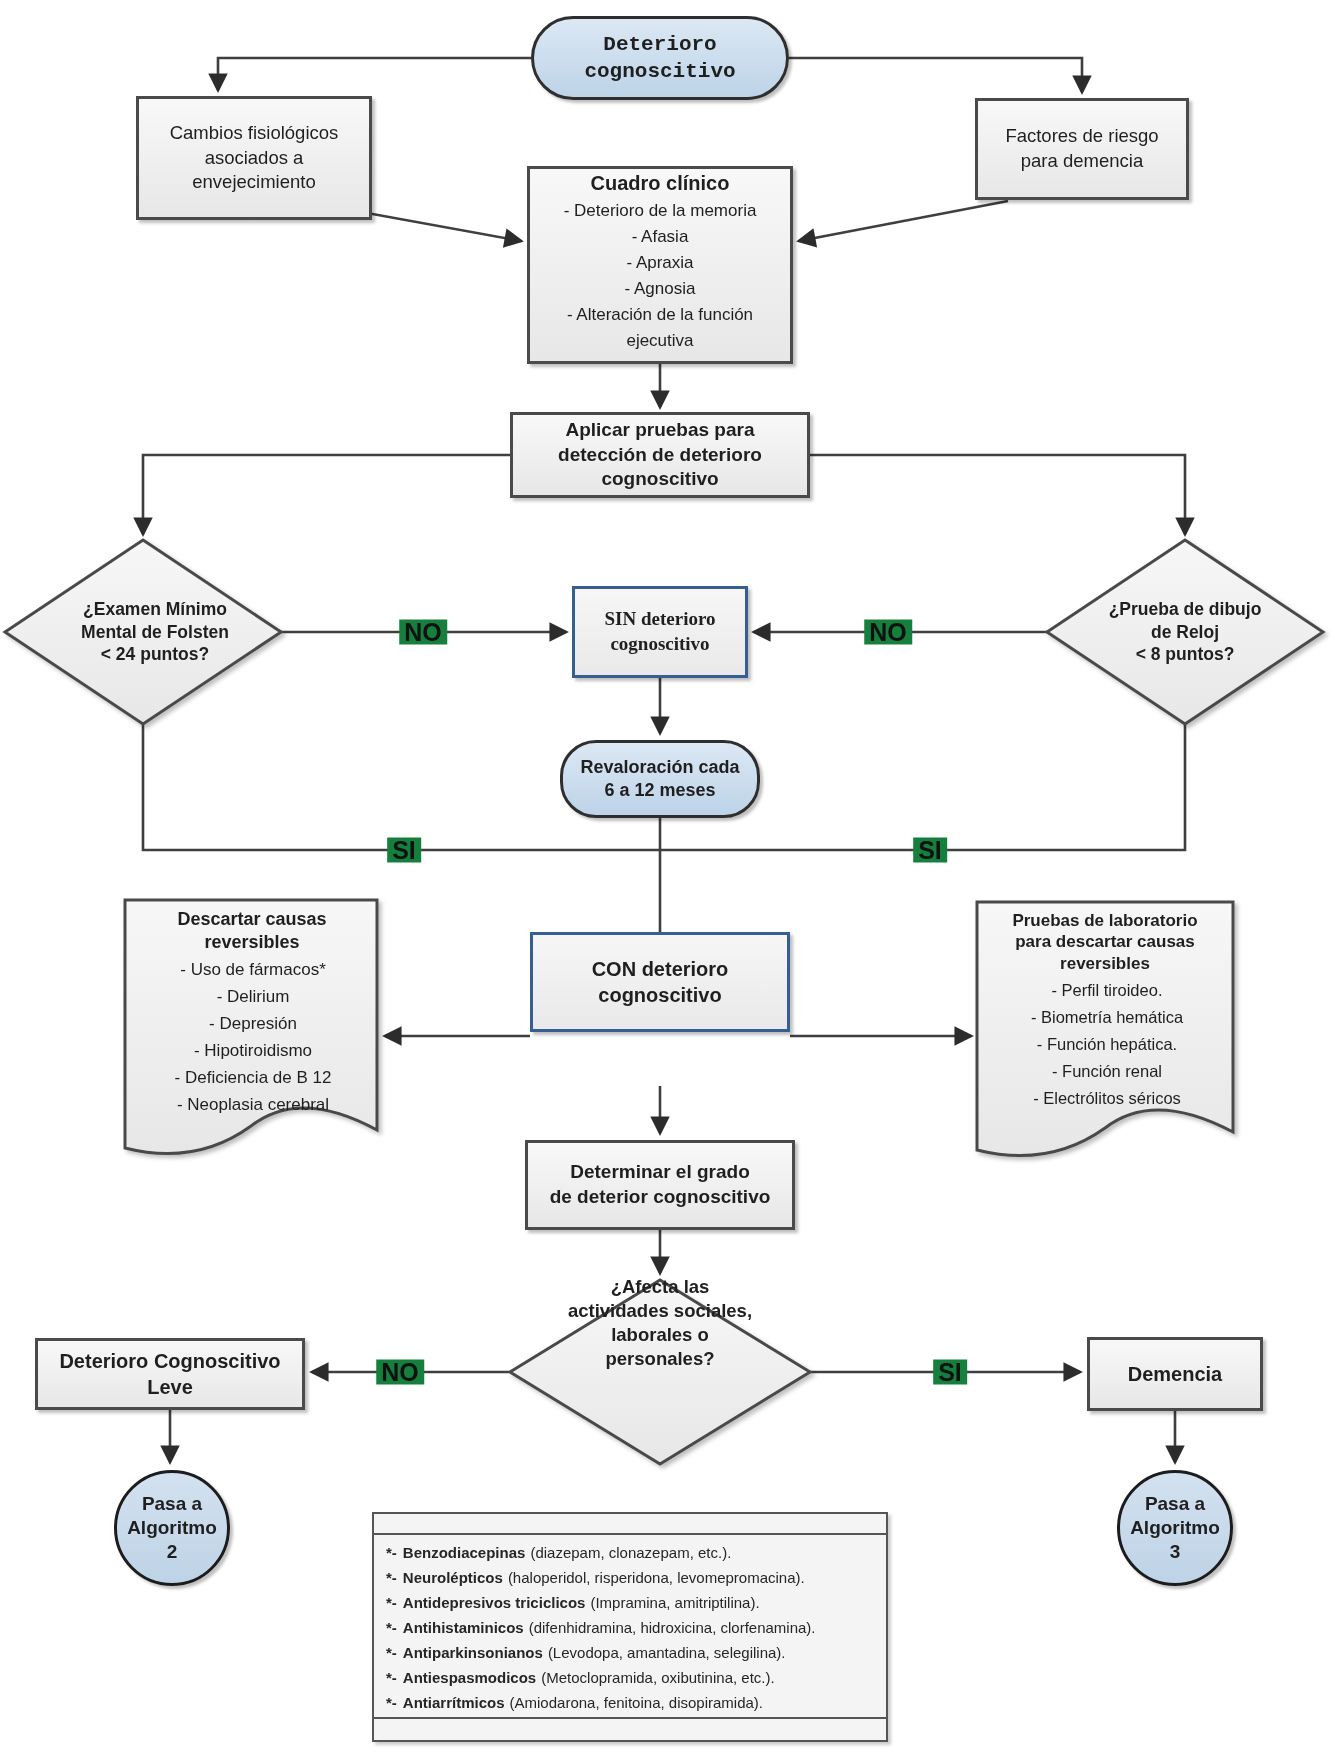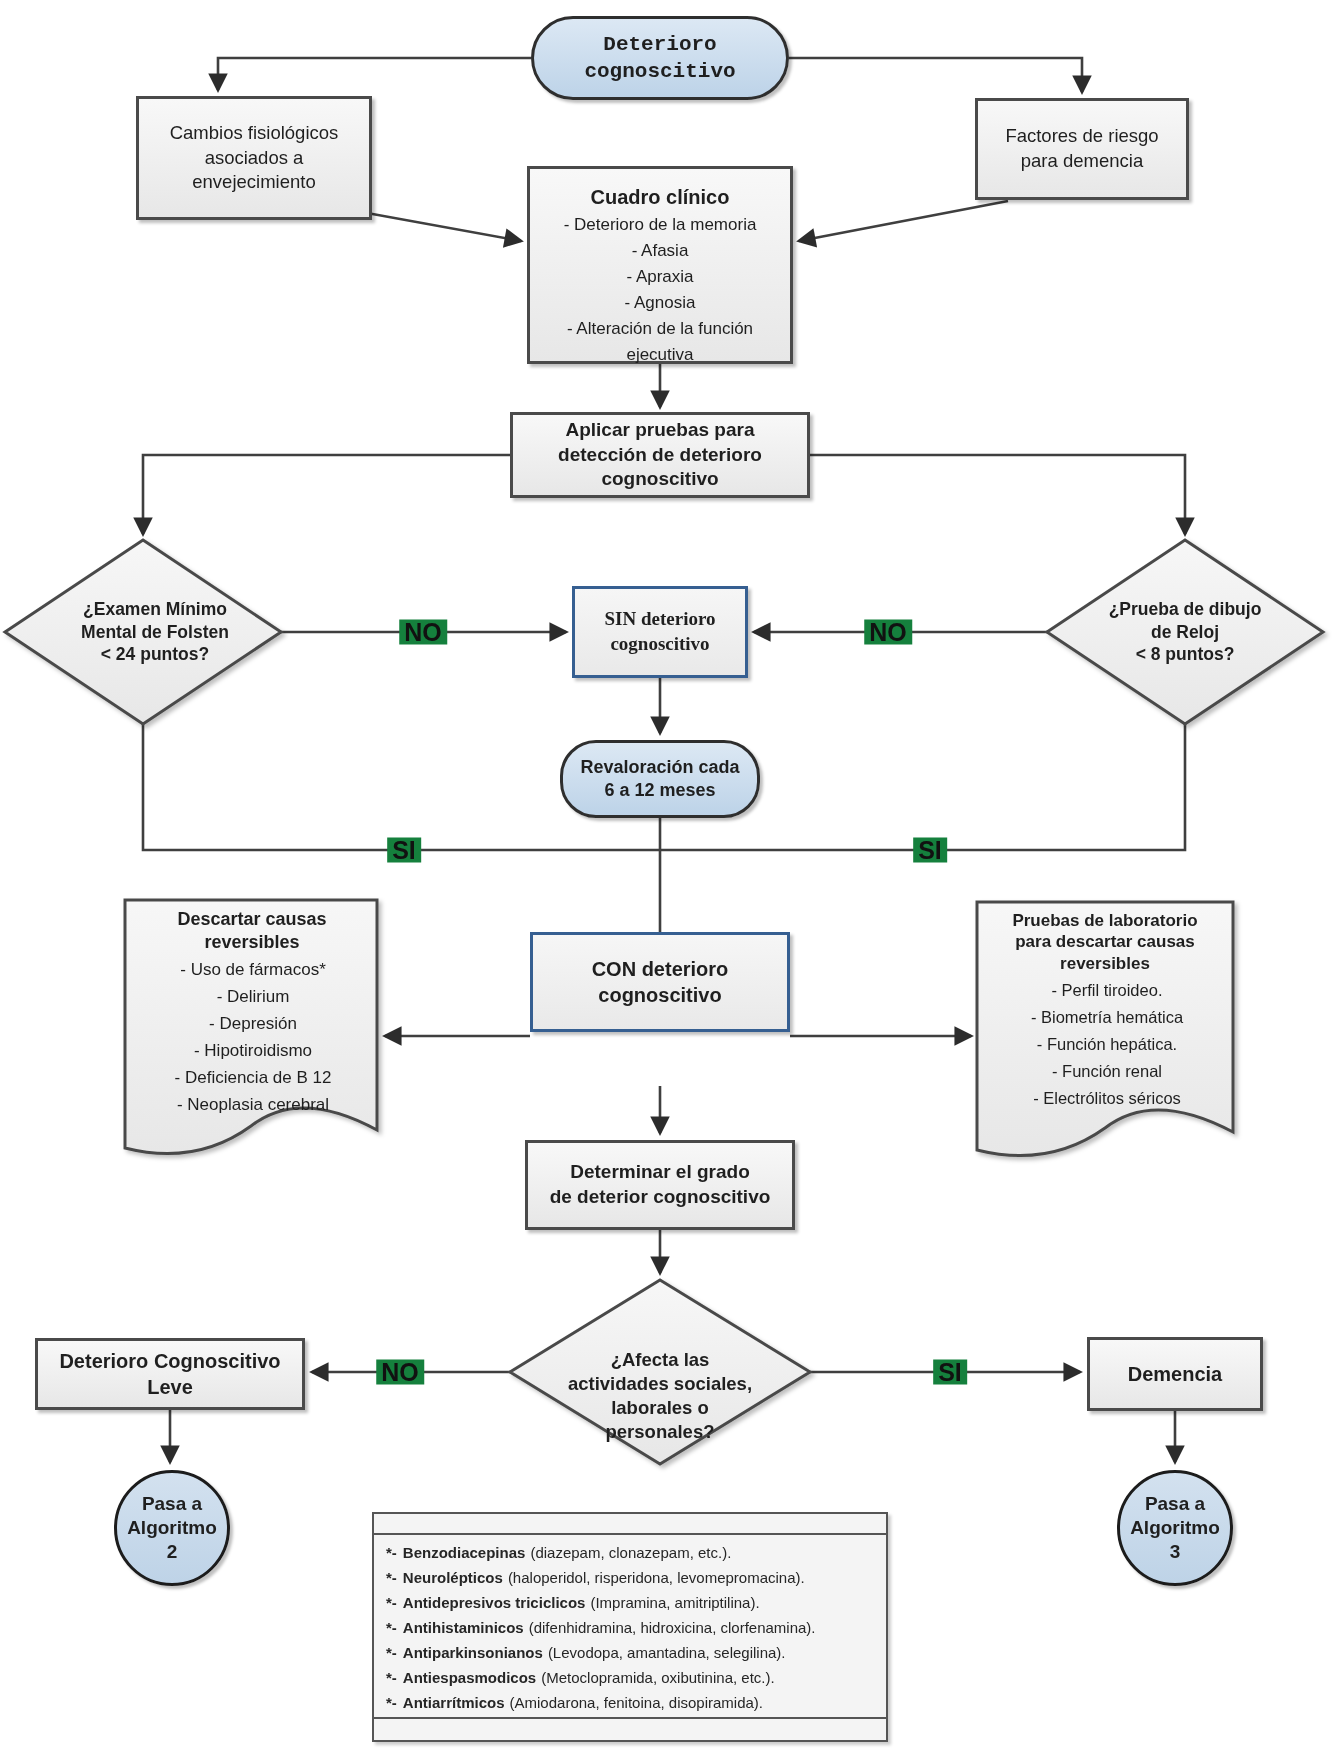--- a/index.html
+++ b/index.html
@@ -92,21 +92,21 @@
   <div class="node rectbox" style="left:136px;top:96px;width:236px;height:124px;">
     <div class="lbl-reg" style="font-size:18.5px;">Cambios fisiológicos
 asociados a
 envejecimiento</div>
   </div>
   <div class="node rectbox" style="left:975px;top:98px;width:214px;height:102px;">
     <div class="lbl-reg" style="font-size:18.5px;text-align:center;">Factores de riesgo
 para demencia</div>
   </div>
 
-  <div class="node rectbox" style="left:527px;top:166px;width:266px;height:198px;justify-content:flex-start;padding-top:16px;">
+  <div class="node rectbox" style="left:527px;top:166px;width:266px;height:198px;justify-content:flex-start;padding-top:2px;">
     <div class="box-title" style="font-size:20px;">Cuadro clínico</div>
     <div class="items" style="font-size:17px;line-height:26px;padding:2px 10px 0 10px;">
       <div>- Deterioro de la memoria</div>
       <div>- Afasia</div>
       <div>- Apraxia</div>
       <div>- Agnosia</div>
       <div>- Alteración de la función ejecutiva</div>
     </div>
   </div>
 
@@ -166,21 +166,21 @@
   <div class="node bluebox" style="left:530px;top:932px;width:260px;height:100px;align-items:center;">
     <div class="lbl" style="font-size:20px;">CON deterioro
 cognoscitivo</div>
   </div>
 
   <div class="node rectbox" style="left:525px;top:1140px;width:270px;height:90px;">
     <div class="lbl" style="font-size:19px;">Determinar el grado
 de deterior cognoscitivo</div>
   </div>
 
-  <div class="node overlay" style="left:535px;top:1314px;width:250px;height:164px;">
+  <div class="node overlay" style="left:535px;top:1241px;width:250px;height:164px;">
     <div class="lbl" style="font-size:18.5px;">¿Afecta las
 actividades sociales,
 laborales o
 personales?</div>
   </div>
 
   <div class="node rectbox" style="left:35px;top:1338px;width:270px;height:72px;">
     <div class="lbl" style="font-size:20px;">Deterioro Cognoscitivo
 Leve</div>
   </div>

